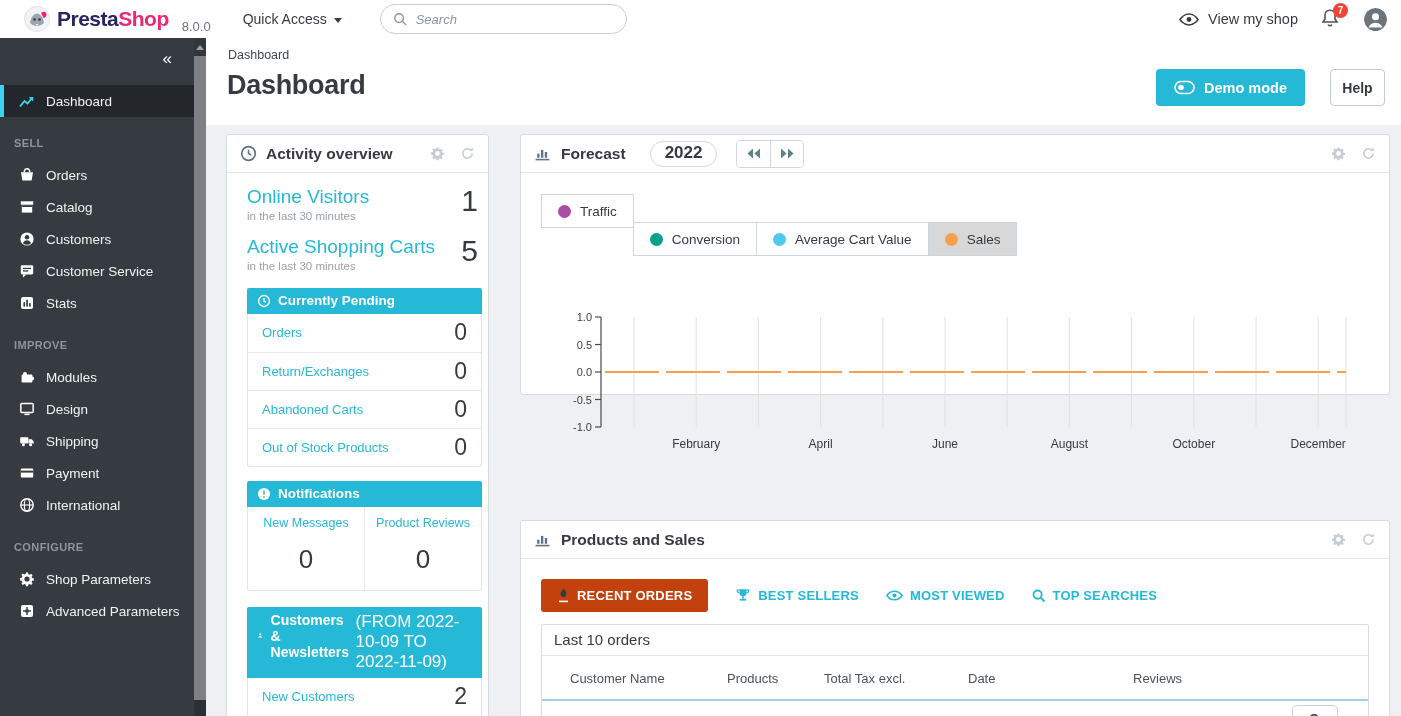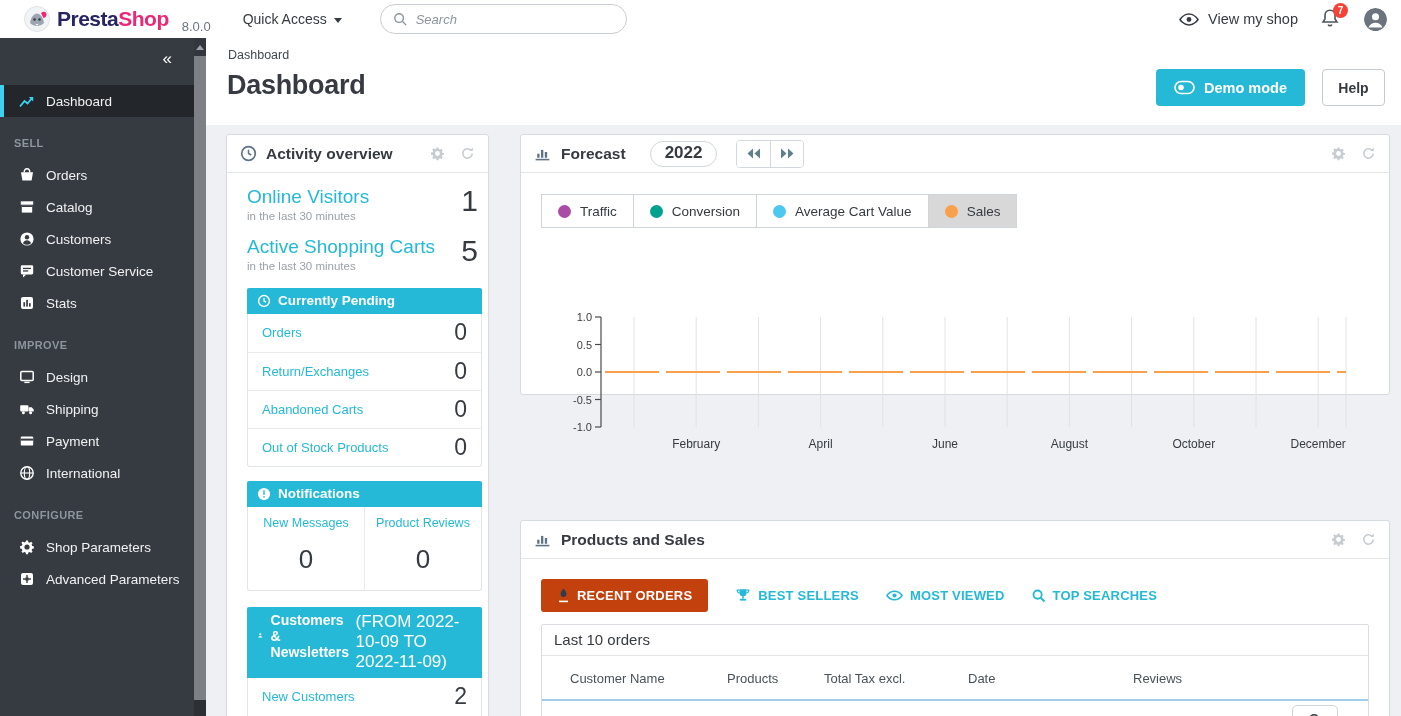--- a/index.html
+++ b/index.html
@@ -38,21 +38,21 @@
   .sb-scroll { position: absolute; top: 38px; left: 194px; width: 12px; height: 678px; background: #2c2f34; z-index: 7; }
   .sb-btn { height: 18px; background: #33373d; display: flex; align-items: center; justify-content: center; cursor: pointer; }
   .sb-btn .tri-up { width: 0; height: 0; border-left: 4px solid transparent; border-right: 4px solid transparent; border-bottom: 5px solid #9aa0a6; }
   .sb-thumb { position: absolute; top: 18px; left: 0; width: 12px; height: 644px; background: #7d8084; cursor: grab; }
 
   
   .page-head { position: absolute; top: 38px; left: 206px; width: 1195px; height: 87px; background: #fff; }
   .breadcrumb { position: absolute; left: 22px; top: 10px; font-size: 12.5px; color: #3f474f; cursor: pointer; }
   .page-title { position: absolute; left: 21px; top: 32px; font-size: 27px; font-weight: bold; color: #363a41; letter-spacing: -0.3px; }
   .demo-btn { position: absolute; right: 96px; top: 31px; height: 37px; padding: 0 18px; background: #25b9d7; border: none; border-radius: 4px; color: #fff; font-weight: bold; font-size: 14.5px; display: flex; align-items: center; gap: 9px; cursor: pointer; font-family: inherit; }
-  .help-btn { position: absolute; right: 16px; top: 31px; width: 63px; height: 37px; background: #fff; border: 1px solid #c3cad0; border-radius: 4px; color: #363a41; font-weight: bold; font-size: 14px; cursor: pointer; font-family: inherit; }
+  .help-btn { position: absolute; right: 16px; top: 31px; width: 55px; height: 37px; background: #fff; border: 1px solid #c3cad0; border-radius: 4px; color: #363a41; font-weight: bold; font-size: 14px; cursor: pointer; font-family: inherit; }
 
   
   .content { position: absolute; top: 125px; left: 206px; width: 1195px; height: 591px; background: #eef0f3; overflow: hidden; }
   .panel { position: absolute; background: #fff; border: 1px solid #d6dbe0; border-radius: 3px; }
   .panel-header { height: 38px; border-bottom: 1px solid #e3e7ea; display: flex; align-items: center; padding: 0 13px; gap: 9px; }
   .panel-title { font-size: 15.5px; font-weight: bold; color: #363a41; }
   .panel-tools { margin-left: auto; display: flex; align-items: center; gap: 15px; }
   .tool-icon { cursor: pointer; display: inline-flex; }
 
   
@@ -80,21 +80,21 @@
 
   
   .forecast { left: 314px; top: 9px; width: 870px; height: 261px; }
   .year-pill { margin-left: 15px; border: 1px solid #d2d8dd; border-radius: 15px; padding: 1px 14px 3px; font-size: 17px; font-weight: bold; color: #363a41; }
   .year-nav { margin-left: 10px; display: flex; border: 1px solid #d2d8dd; border-radius: 4px; overflow: hidden; }
   .year-nav .ybtn { width: 33px; height: 26px; background: #fff; border: none; display: flex; align-items: center; justify-content: center; cursor: pointer; }
   .year-nav .ybtn + .ybtn { border-left: 1px solid #d2d8dd; }
   .forecast-body { position: relative; height: 324px; }
   .chart-tabs { position: absolute; left: 20px; top: 21px; display: flex; }
   .chart-tab { border: 1px solid #cfd6db; background: #fff; height: 34px; display: flex; align-items: center; gap: 9px; padding: 0 16px; font-size: 13.5px; color: #363a41; cursor: pointer; }
-  .chart-tab + .chart-tab { margin-left: -1px; }
+  .chart-tab + .chart-tab { margin-left: -1px; margin-top: 28px; }
   .chart-tab.active { background: #d8d8d8; }
   .dot { width: 13px; height: 13px; border-radius: 50%; flex: none; }
   .chart-svg { position: absolute; left: 10px; top: 128px; }
 
   
   .products { left: 314px; top: 395px; width: 870px; height: 700px; }
   .products-body { padding: 20px; }
   .ps-tabs { display: flex; align-items: center; gap: 27px; }
   .ps-tab { display: flex; align-items: center; gap: 7px; color: #25b9d7; font-size: 13px; font-weight: bold; letter-spacing: 0.2px; cursor: pointer; padding: 9px 0; }
   .ps-tab.active { background: #c2410c; color: #fff; border-radius: 3px; padding: 9px 16px; }
@@ -228,20 +228,30 @@
               <rect x="2" y="2" width="12" height="12" rx="2" fill="#fff"></rect>
               <rect x="4.4" y="7.2" width="1.7" height="4.4" fill="#363a41"></rect>
               <rect x="7.2" y="4.8" width="1.7" height="6.8" fill="#363a41"></rect>
               <rect x="10" y="8.2" width="1.7" height="3.4" fill="#363a41"></rect>
             </svg>
         </span>
         <span>Stats</span>
       </div>
 
       <div class="nav-section-title">IMPROVE</div>
+      <div class="nav-item">
+        <span class="nicon">
+          <svg width="16" height="16" viewBox="0 0 16 16">
+              <rect x="2.6" y="5.4" width="10.8" height="8.2" rx="1" fill="#fff"></rect>
+              <circle cx="6" cy="5" r="2" fill="#fff"></circle>
+              <circle cx="13.2" cy="9.5" r="1.9" fill="#fff"></circle>
+            </svg>
+        </span>
+        <span>Modules</span>
+      </div>
       <div class="nav-item">
         <span class="nicon">
           <svg width="16" height="16" viewBox="0 0 16 16">
               <rect x="1.8" y="2.6" width="12.4" height="8.8" rx="1" fill="none" stroke="#fff" stroke-width="1.5"></rect>
               <rect x="5.4" y="12.6" width="5.2" height="1.5" fill="#fff"></rect>
             </svg>
         </span>
         <span>Design</span>
       </div>
       <div class="nav-item">

